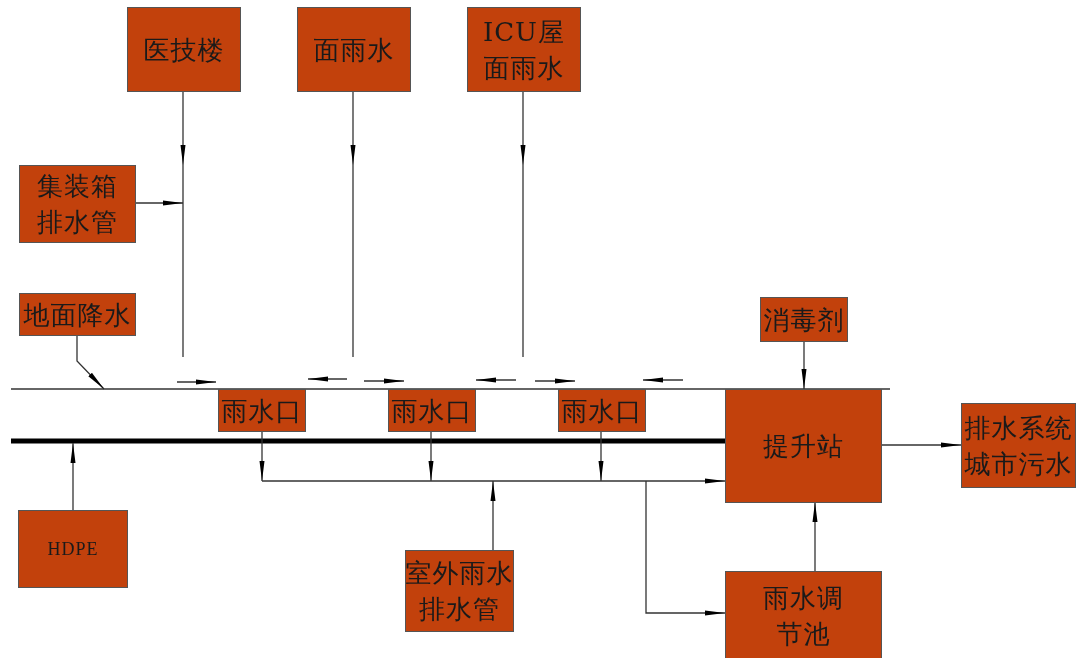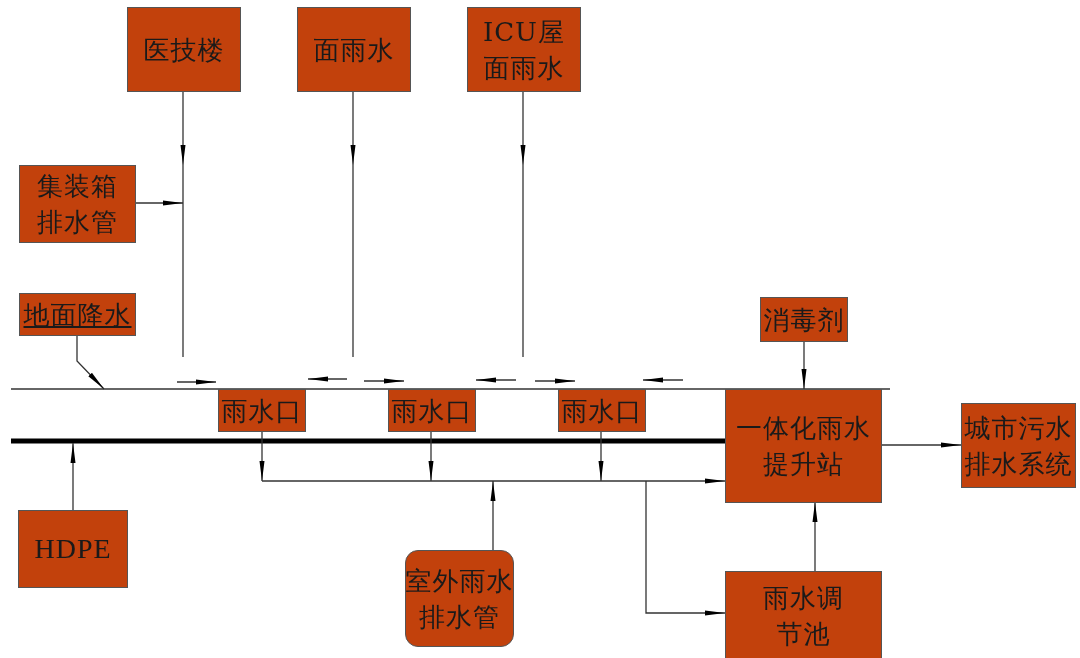--- a/index.html
+++ b/index.html
@@ -3,21 +3,21 @@
 <meta charset="utf-8">
 <style>
   html, body { margin:0; padding:0; background:#ffffff; }
   body { width:1080px; height:658px; position:relative; overflow:hidden;
          font-family:"DejaVu Serif","Liberation Serif",serif; color:#1a1a1a; }
   svg#diagram { position:absolute; left:0; top:0; }
   .box { position:absolute; border:1.4px solid #555; background:#c2410c; box-sizing:border-box;
          display:flex; flex-direction:column; align-items:center; justify-content:center;
          font-size:26px; line-height:36px; letter-spacing:1px;text-align:center; }
   .box span { display:block; white-space:nowrap; }
-  .latin { font-family:"Liberation Serif","DejaVu Serif",serif; font-size:28px; }
+  .latin { font-family:"Liberation Serif","DejaVu Serif",serif; font-size:18px; }
 </style>
 </head>
 <body>
 
 <svg id="diagram" width="1080" height="658" viewBox="0 0 1080 658">
   <defs>
     <marker id="ah" viewBox="0 0 20 8" refX="20" refY="4" markerWidth="20" markerHeight="8" markerUnits="userSpaceOnUse" orient="auto">
       <path d="M0,1.5 L20,4 L0,6.5 Z" fill="#000"></path>
     </marker>
   </defs>
@@ -72,46 +72,45 @@
   <span>面雨水</span>
 </div>
 <div class="box" style="left:467px;top:7px;width:114px;height:85px;">
   <span>ICU屋</span>
   <span>面雨水</span>
 </div>
 <div class="box" style="left:19px;top:165px;width:117px;height:78px;">
   <span>集装箱</span>
   <span>排水管</span>
 </div>
-<div class="box" style="left:19px;top:293px;width:117px;height:43px;text-decoration:underline;">
+<div class="box" style="left:19px;top:293px;width:117px;height:43px;">
   <span>地面降水</span>
 </div>
 <div class="box" style="left:760px;top:297px;width:88px;height:45px;">
   <span>消毒剂</span>
 </div>
 <div class="box" style="left:218px;top:389px;width:88px;height:43px;">
   <span>雨水口</span>
 </div>
 <div class="box" style="left:388px;top:389px;width:88px;height:43px;">
   <span>雨水口</span>
 </div>
 <div class="box" style="left:558px;top:389px;width:88px;height:43px;">
   <span>雨水口</span>
 </div>
 <div class="box" style="left:725px;top:389px;width:157px;height:114px;">
-  <span>一体化雨水</span>
   <span>提升站</span>
 </div>
 <div class="box" style="left:961px;top:403px;width:115px;height:85px;">
+  <span>排水系统</span>
   <span>城市污水</span>
-  <span>排水系统</span>
 </div>
 <div class="box" style="left:18px;top:510px;width:110px;height:78px;">
   <span class="latin">HDPE</span>
 </div>
-<div class="box" style="left:405px;top:550px;width:109px;height:97px;border-radius:13px;">
+<div class="box" style="left:405px;top:550px;width:109px;height:82px;">
   <span>室外雨水</span>
   <span>排水管</span>
 </div>
 <div class="box" style="left:725px;top:571px;width:157px;height:90px;">
   <span>雨水调</span>
   <span>节池</span>
 </div>
 
 </body></html>

